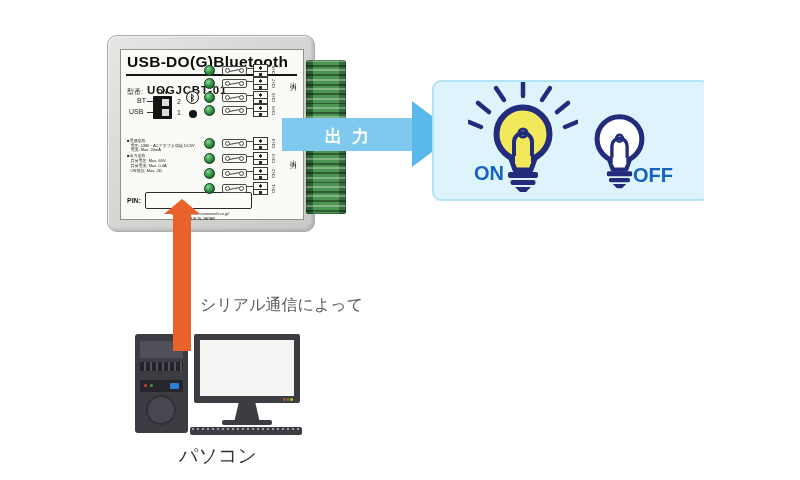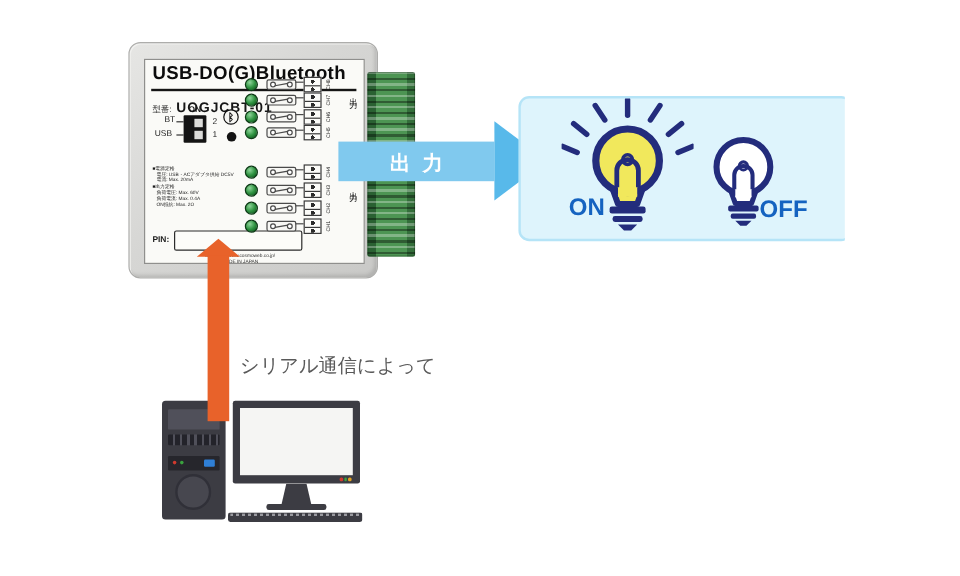--- a/index.html
+++ b/index.html
@@ -328,14 +328,15 @@
     <div class="screen"></div>
     <div class="mon-dots">
       <i class="md-r"></i>
         <i class="md-g"></i>
         <i class="md-y"></i>
     </div>
   </div>
   <div class="mon-stand"></div>
   <div class="mon-base"></div>
   <div class="pc-keyboard"></div>
+  <div class="pc-label">パソコン</div>
 
 </div>
 
 </body></html>

